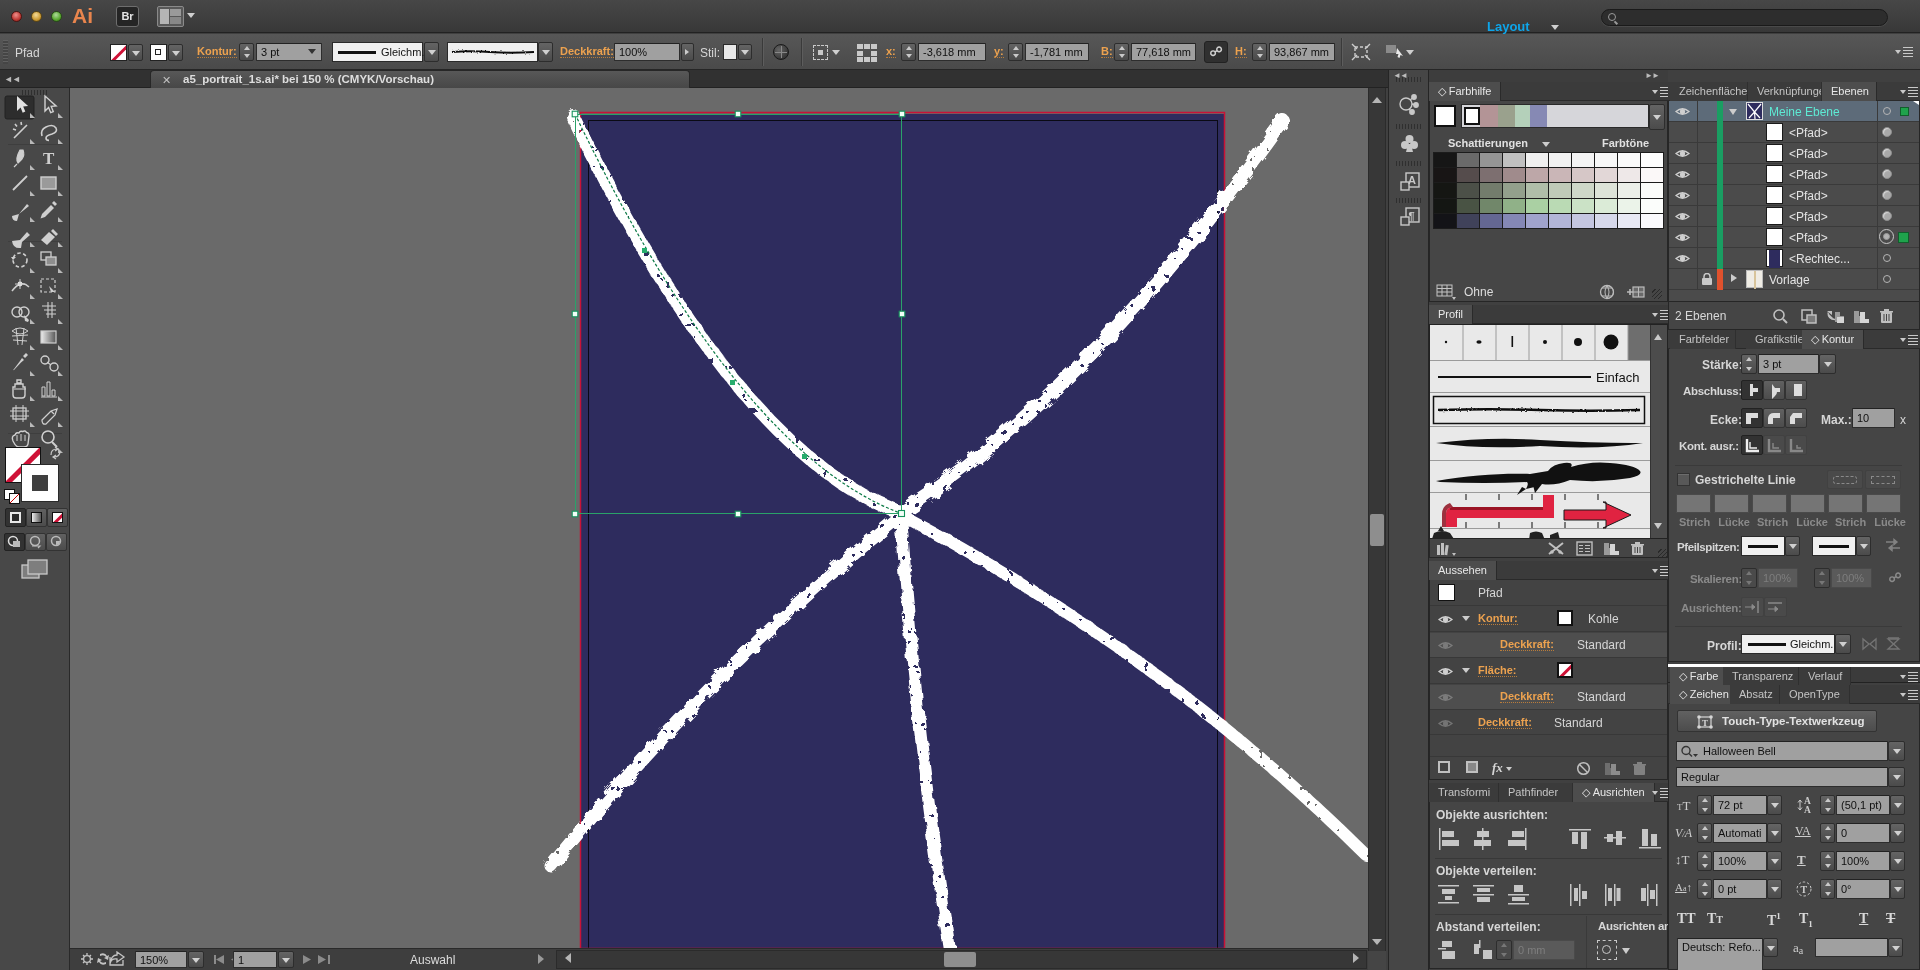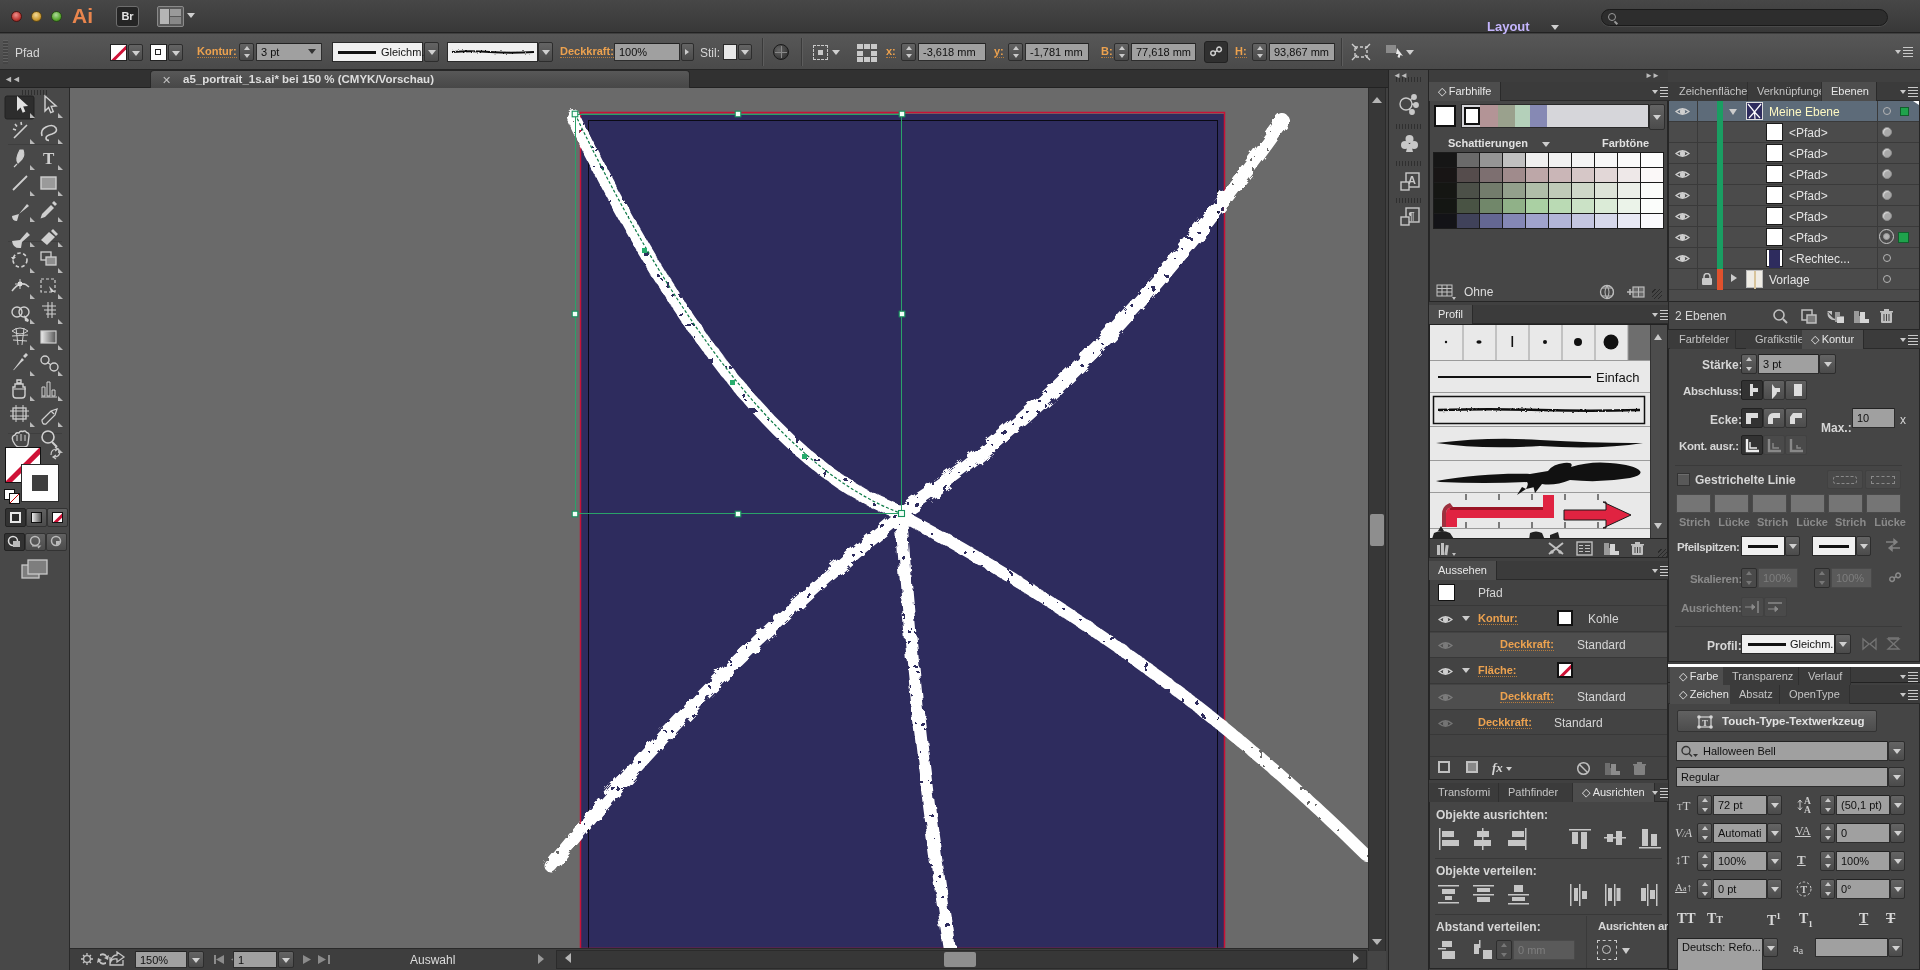--- a/index.html
+++ b/index.html
@@ -32,21 +32,21 @@
 <div class="ab" style="left:31px;top:11px;width:11px;height:11px;border-radius:50%;background:radial-gradient(circle at 4px 3px,#f3da98,#cd9c34 60%,#876217);border:1px solid #5d4714"></div>
 <div class="ab" style="left:51px;top:11px;width:11px;height:11px;border-radius:50%;background:radial-gradient(circle at 4px 3px,#aeda9c,#5aaa30 60%,#35691b);border:1px solid #274c17"></div>
 <div class="ab" style="left:72px;top:4px;font-size:21px;font-weight:bold;color:#e9854d;letter-spacing:0">Ai</div>
 <div class="ab" style="left:116px;top:6px;width:23px;height:21px;background:#252525;border:1px solid #6e6e6e;border-radius:3px;color:#e4e4e4;font-size:11px;font-weight:bold;text-align:center;line-height:19px">Br</div>
 <div class="ab" style="left:157px;top:6px;width:27px;height:21px;background:#585858;border:1px solid #8a8a8a;border-radius:2px">
   <div class="ab" style="left:2px;top:2px;width:9px;height:15px;background:#b5b5b5"></div>
   <div class="ab" style="left:12px;top:2px;width:11px;height:7px;background:#9a9a9a"></div>
   <div class="ab" style="left:12px;top:10px;width:11px;height:7px;background:#888"></div>
 </div>
 <div class="ab" style="left:187px;top:13px;border:4px solid transparent;border-top:5px solid #cfcfcf"></div>
-<div class="ab txt b" style="left:1487px;top:19px;font-size:13px;color:#c4b5fd">Layout</div>
+<div class="ab txt b" style="left:1487px;top:19px;font-size:13px;color:#0ea5e9">Layout</div>
 <div class="ab" style="left:1551px;top:25px;border:4px solid transparent;border-top:5px solid #cfcfcf"></div>
 <div class="ab" style="left:1601px;top:9px;width:287px;height:17px;border-radius:9px;background:#2d2d2d;border:1px solid #1a1a1a;box-shadow:0 1px 0 rgba(255,255,255,.08)">
   <div class="ab" style="left:6px;top:3px;width:8px;height:8px;border:1.5px solid #9a9a9a;border-radius:50%"></div>
   <div class="ab" style="left:13px;top:11px;width:1.5px;height:4px;background:#9a9a9a;transform:rotate(-45deg)"></div>
 </div>
 
 <div class="ab" style="left:0;top:34px;width:1920px;height:36px;background:linear-gradient(#575757,#4a4a4a);border-bottom:1px solid #262626"></div>
 <div class="ab" style="left:3px;top:40px;width:5px;height:24px;background:repeating-linear-gradient(#606060 0 1px,#454545 1px 3px)"></div>
 <div class="ab txt" style="left:15px;top:46px;font-size:12px">Pfad</div>
 
@@ -730,21 +730,21 @@
       <div class="ab" style="left:0;top:0px;width:250px;height:21px;background:#5d6b79;border-bottom:1px solid #3a3a3a">
         <svg class="ab" style="left:6px;top:3px" width="15" height="15" viewBox="0 0 15 15">
           <use href="#eyeg"></use>
         </svg>
         <div class="ab" style="left:28px;top:0;width:1px;height:21px;background:#3a3a3a"></div>
         <div class="ab" style="left:48px;top:0;width:6px;height:21px;background:#1a9e62"></div>
         <div class="ab" style="left:60px;top:8px;border:4.5px solid transparent;border-top:6px solid #ccc"></div>
         <div class="ab" style="left:77px;top:1px;width:17px;height:18px;background:#2e2c5e;border:1px solid #ddd"><svg width="15" height="16" viewBox="0 0 15 16">
             <path d="M1,1 L7.5,9 L14,1 M7.5,9 L2,15 M7.5,9 L8,16 M7.5,9 L13,15" stroke="#fff" stroke-width="1.2" fill="none"></path>
           </svg></div>
-        <div class="ab" style="left:100px;top:4px;color:#fef9c3;font-size:12px;white-space:nowrap">Meine Ebene</div>
+        <div class="ab" style="left:100px;top:4px;color:#5eead4;font-size:12px;white-space:nowrap">Meine Ebene</div>
         <div class="ab" style="left:208px;top:0;width:1px;height:21px;background:#3a3a3a"></div>
         <div class="ab" style="left:214px;top:6px;width:8px;height:8px;border:1.5px solid #b5b5b5;border-radius:50%"></div>
         <div class="ab" style="left:231px;top:6px;width:9px;height:9px;background:#1fa34c;border:1px solid #115e2c"></div>
       </div>
       <div class="ab" style="left:0;top:21px;width:250px;height:21px;border-bottom:1px solid #3a3a3a">
         <div class="ab" style="left:28px;top:0;width:1px;height:21px;background:#3a3a3a"></div>
         <div class="ab" style="left:48px;top:0;width:6px;height:21px;background:#1a9e62"></div>
         <div class="ab" style="left:97px;top:1px;width:17px;height:18px;background:#fff;border:1px solid #1a1a1a"></div>
         <div class="ab" style="left:120px;top:4px;color:#e3e3e3;font-size:12px;white-space:nowrap">&lt;Pfad&gt;</div>
         <div class="ab" style="left:208px;top:0;width:1px;height:21px;background:#3a3a3a"></div>
@@ -894,21 +894,21 @@
  <div class="ab txt b" style="left:41px;top:64px;font-size:12px">Ecke:</div>
  <div class="ab btn pressed" style="left:72px;top:59px;width:22px;height:20px"><svg width="20" height="18" viewBox="0 0 20 18">
           <path d="M4,15 l0,-11 l12,0 l0,5 l-7,0 l0,6 z" fill="#ddd"></path>
         </svg></div>
  <div class="ab btn" style="left:94px;top:59px;width:22px;height:20px"><svg width="20" height="18" viewBox="0 0 20 18">
           <path d="M4,15 l0,-6 a6,6 0 0 1 6,-5 l6,0 l0,5 l-7,0 l0,6 z" fill="#ddd"></path>
         </svg></div>
  <div class="ab btn" style="left:116px;top:59px;width:22px;height:20px"><svg width="20" height="18" viewBox="0 0 20 18">
           <path d="M4,15 l0,-7 l3,-4 l9,0 l0,5 l-7,0 l0,6 z" fill="#ddd"></path>
         </svg></div>
- <div class="ab txt b" style="left:152px;top:72px;font-size:12px">Max.:</div>
+ <div class="ab txt b" style="left:152px;top:64px;font-size:12px">Max.:</div>
  <div class="ab fld" style="left:183px;top:59px;width:43px;height:20px;line-height:18px">10</div>
  <div class="ab txt" style="left:231px;top:64px;font-size:12px">x</div>
  <div class="ab txt b" style="left:10px;top:91px;font-size:11.5px;letter-spacing:-.3px">Kont. ausr.:</div>
  <div class="ab btn pressed" style="left:72px;top:86px;width:22px;height:20px"><svg width="20" height="18" viewBox="0 0 20 18">
           <path d="M5,3 l0,12 l12,0" fill="none" stroke="#eee" stroke-width="2.4"></path>
           <path d="M8,6 l0,6 l7,0" fill="none" stroke="#eee" stroke-width="1.4"></path>
         </svg></div>
  <div class="ab btn dim" style="left:94px;top:86px;width:22px;height:20px"><svg width="20" height="18" viewBox="0 0 20 18">
           <path d="M5,3 l0,12 l12,0" fill="none" stroke="#888" stroke-width="2.4"></path>
           <path d="M9,7 l0,5 l6,0" fill="none" stroke="#888" stroke-width="1.4"></path>

